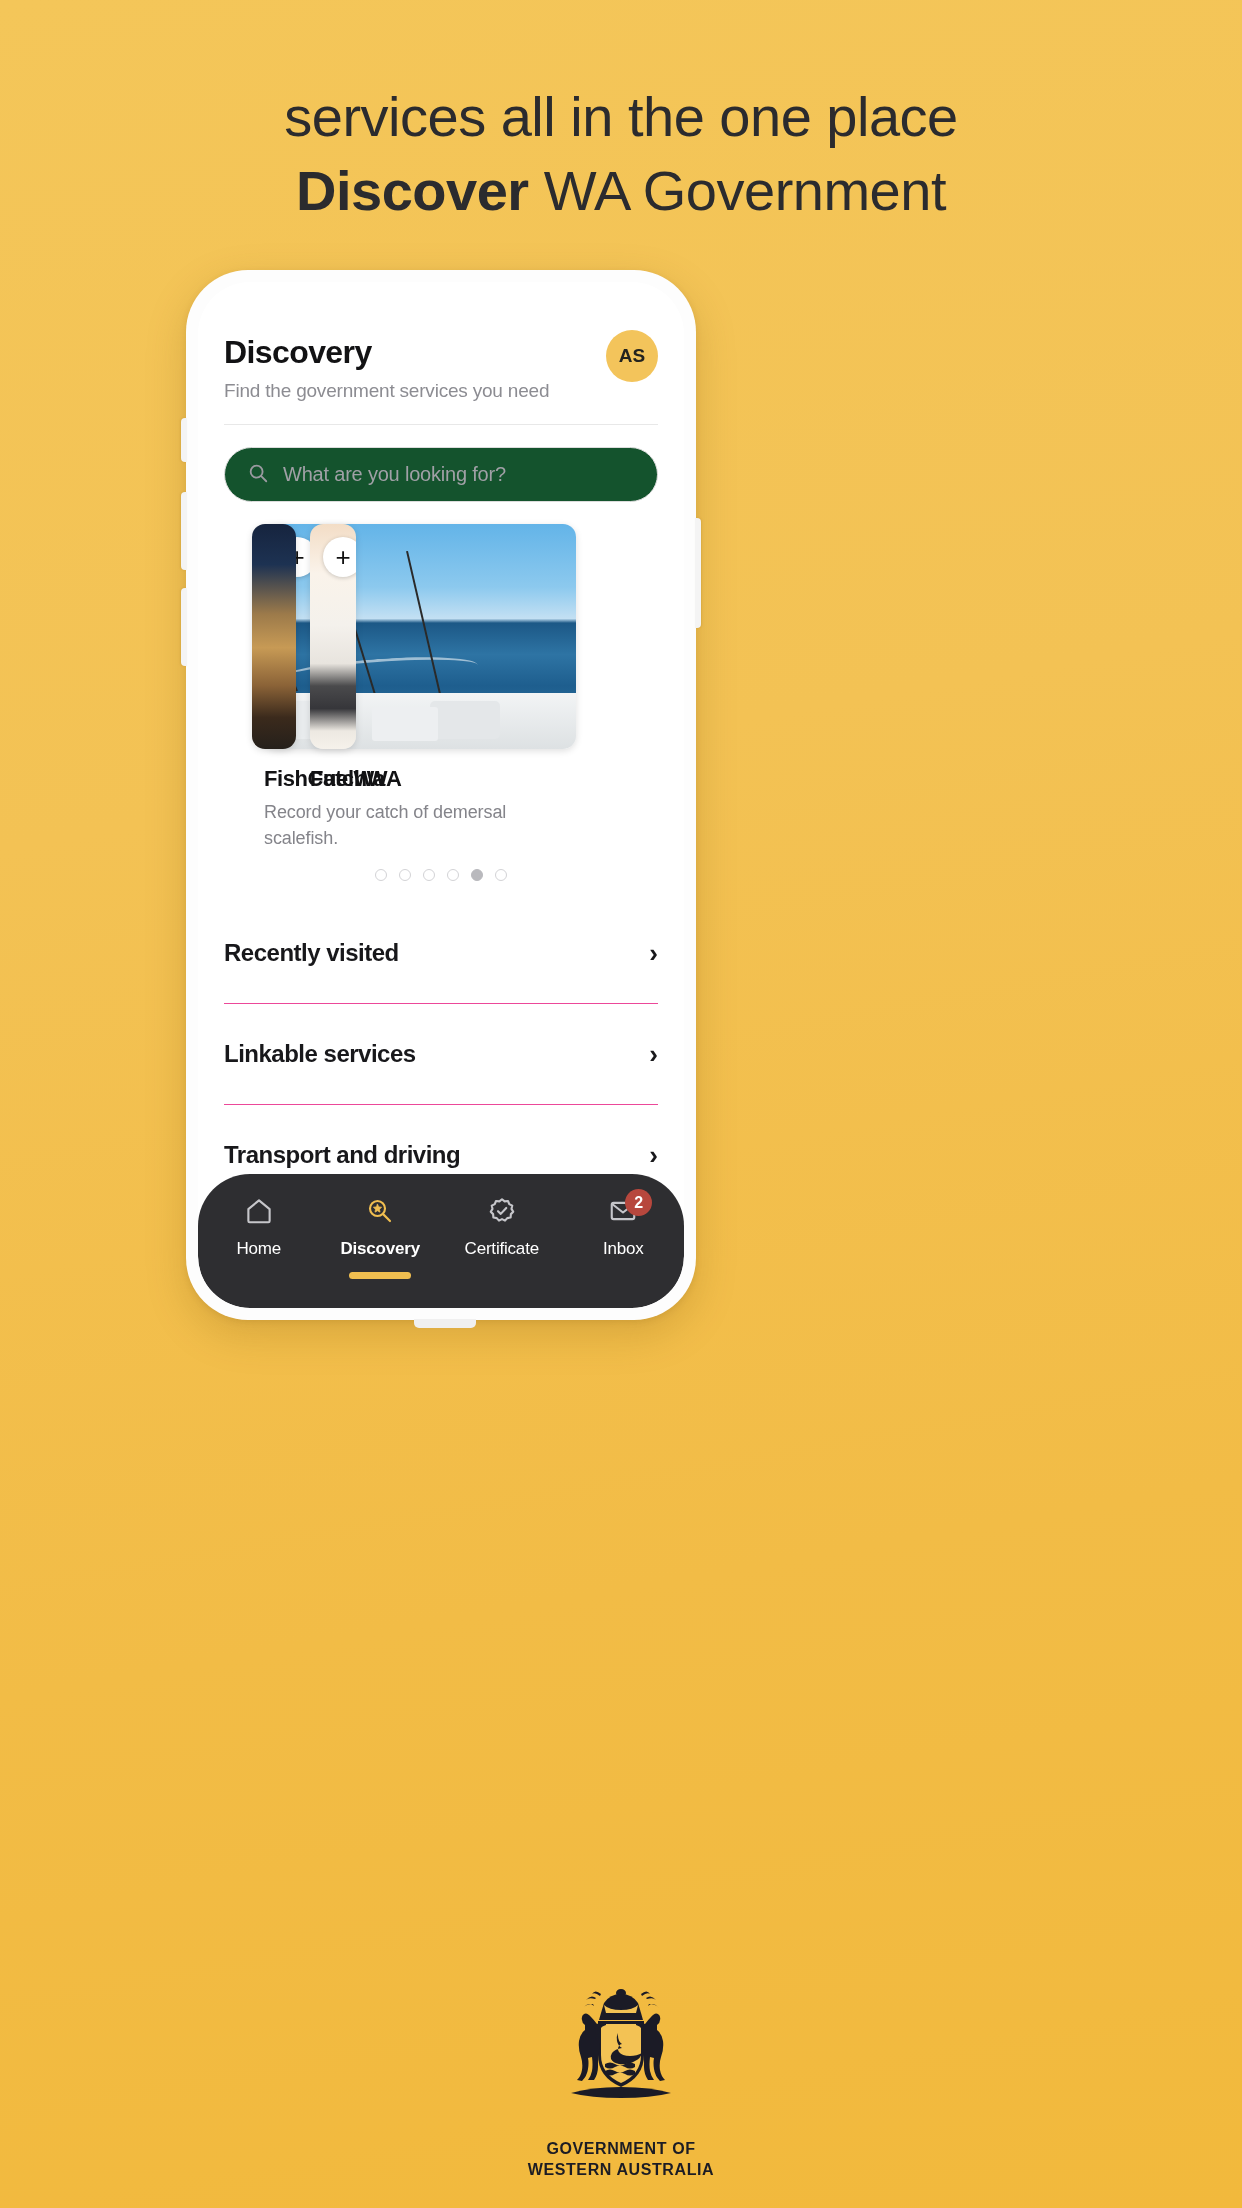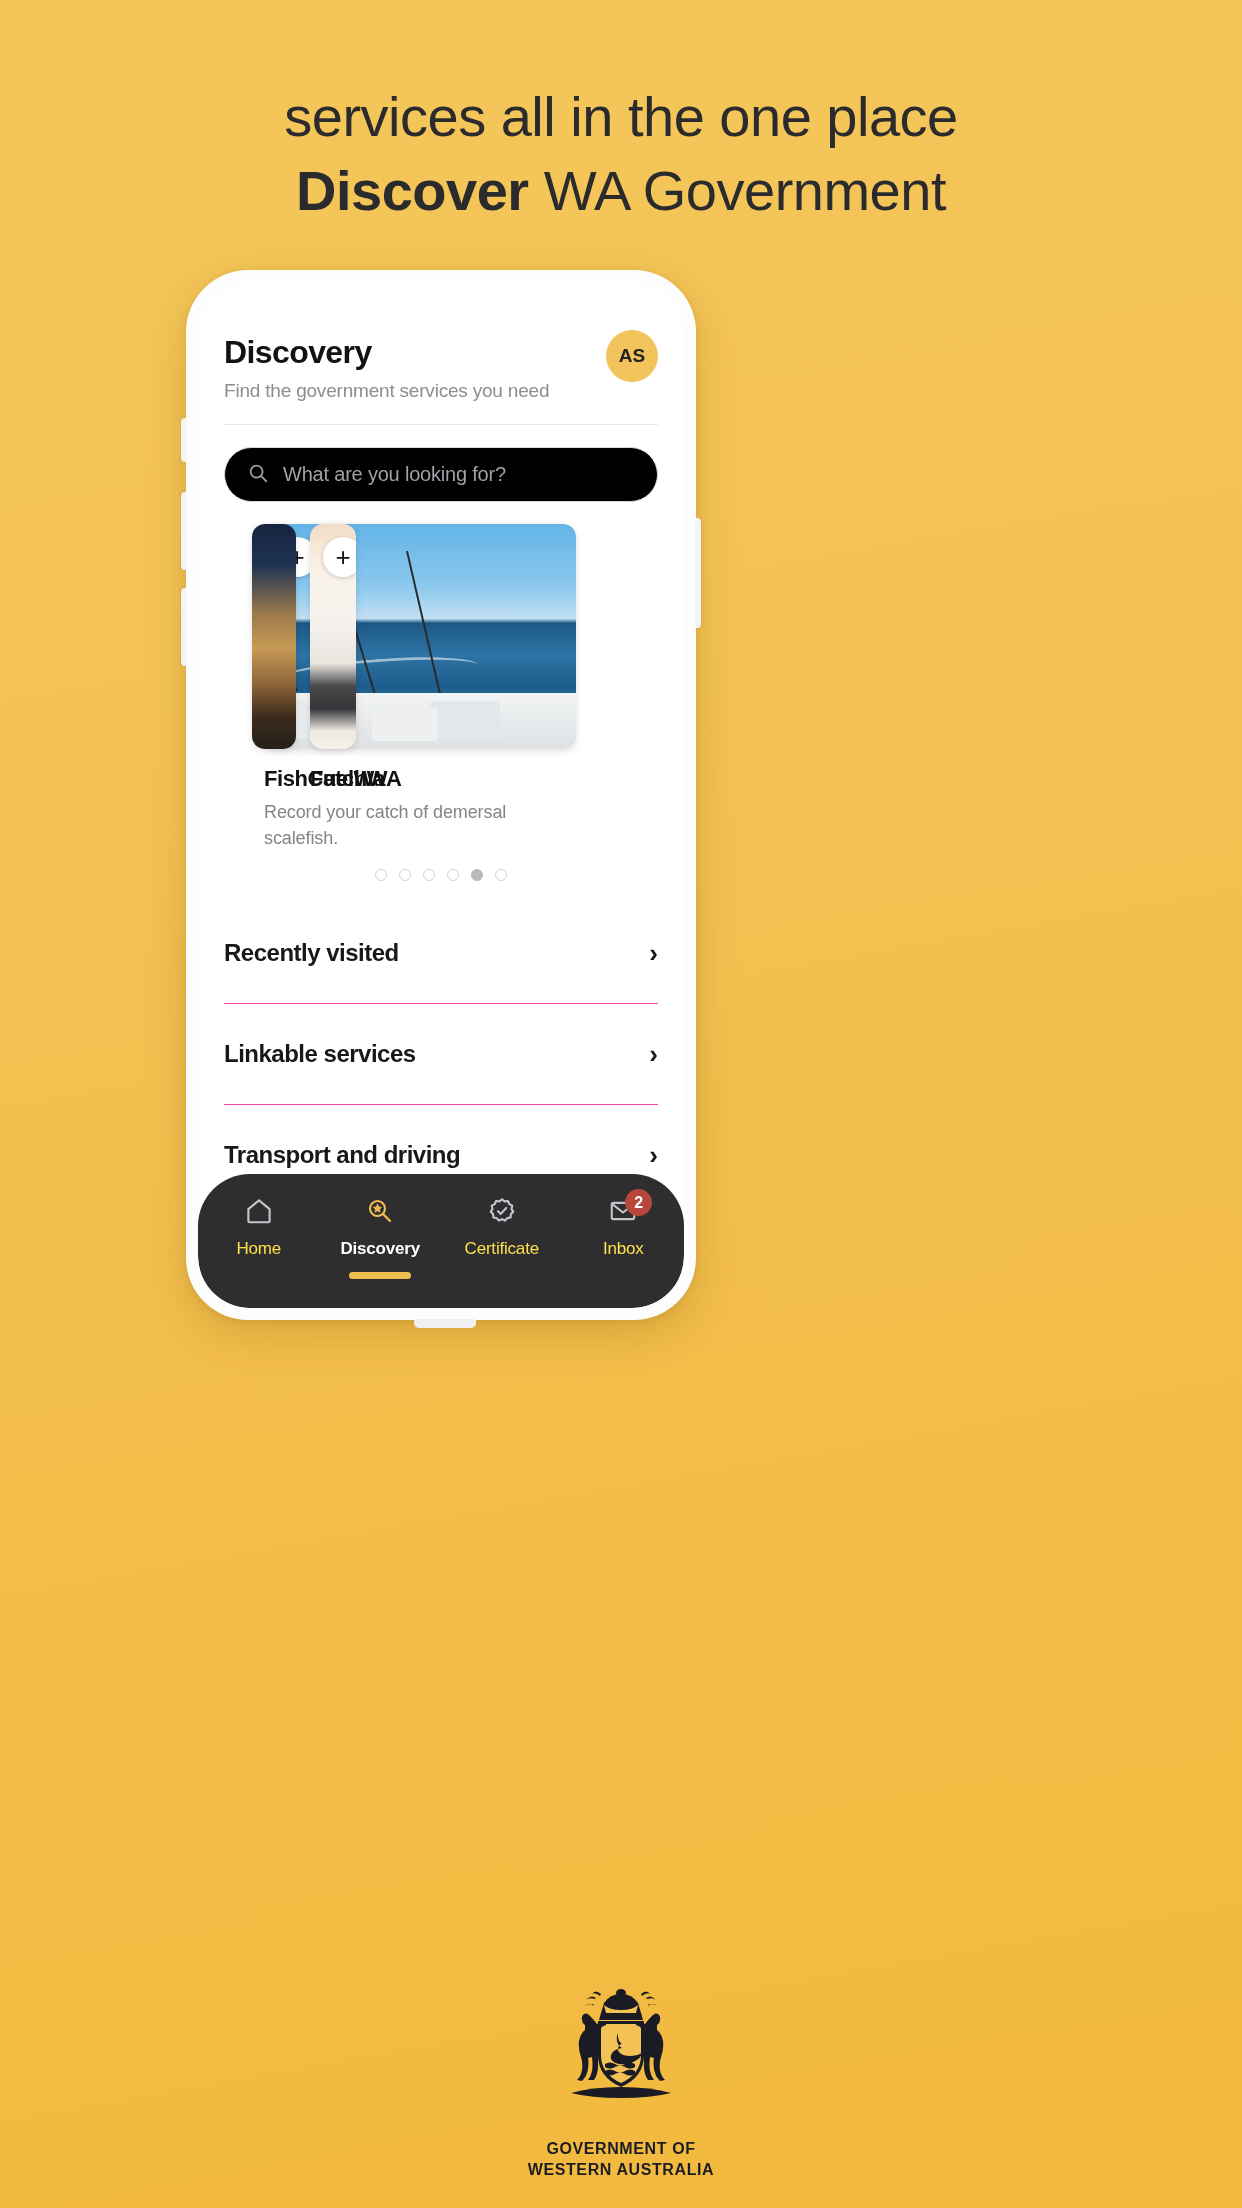--- a/index.html
+++ b/index.html
@@ -80,21 +80,21 @@
   }
   .hdr-divider {
     margin:22px 26px 0 26px; height:1px; background:#E8E8E8;
   }
 
   
   .search-wrap { padding:22px 26px 0 26px; }
   .search-box {
     height:55px; border:1px solid #DCDCDC; border-radius:28px;
     display:flex; align-items:center; padding:0 22px; gap:14px;
-    background:#000000;
+    background:#14532d;
   }
   .search-ph { font-size:20px; color:#A0A0A6; letter-spacing:-0.2px; }
 
   
   .carousel {
     margin-top:22px;
     display:flex; gap:14px;
     padding-left:0;
     position:relative;
   }
@@ -192,21 +192,21 @@
     position:absolute; left:0; right:0; bottom:0; height:134px;
     background:#2E2E31;
     border-radius:52px 52px 52px 52px;
     display:flex; align-items:flex-start; justify-content:space-around;
     padding-top:22px;
   }
   .nav-item {
     width:118px; text-align:center; position:relative;
     display:flex; flex-direction:column; align-items:center; gap:9px;
   }
-  .nav-label { font-size:17px; color:#fde047; letter-spacing:-0.2px; }
+  .nav-label { font-size:17px; color:#ffffff; letter-spacing:-0.2px; }
   .nav-item.active .nav-label { color:#FFFFFF; font-weight:700; }
   .nav-underline {
     position:absolute; bottom:-20px; width:62px; height:7px;
     border-radius:4px; background:#F0BE50;
   }
   .badge {
     position:absolute; top:-7px; right:30px;
     min-width:27px; height:27px; padding:0 6px;
     background:#B7473D; border-radius:14px; color:#fff;
     font-size:16px; font-weight:700;

